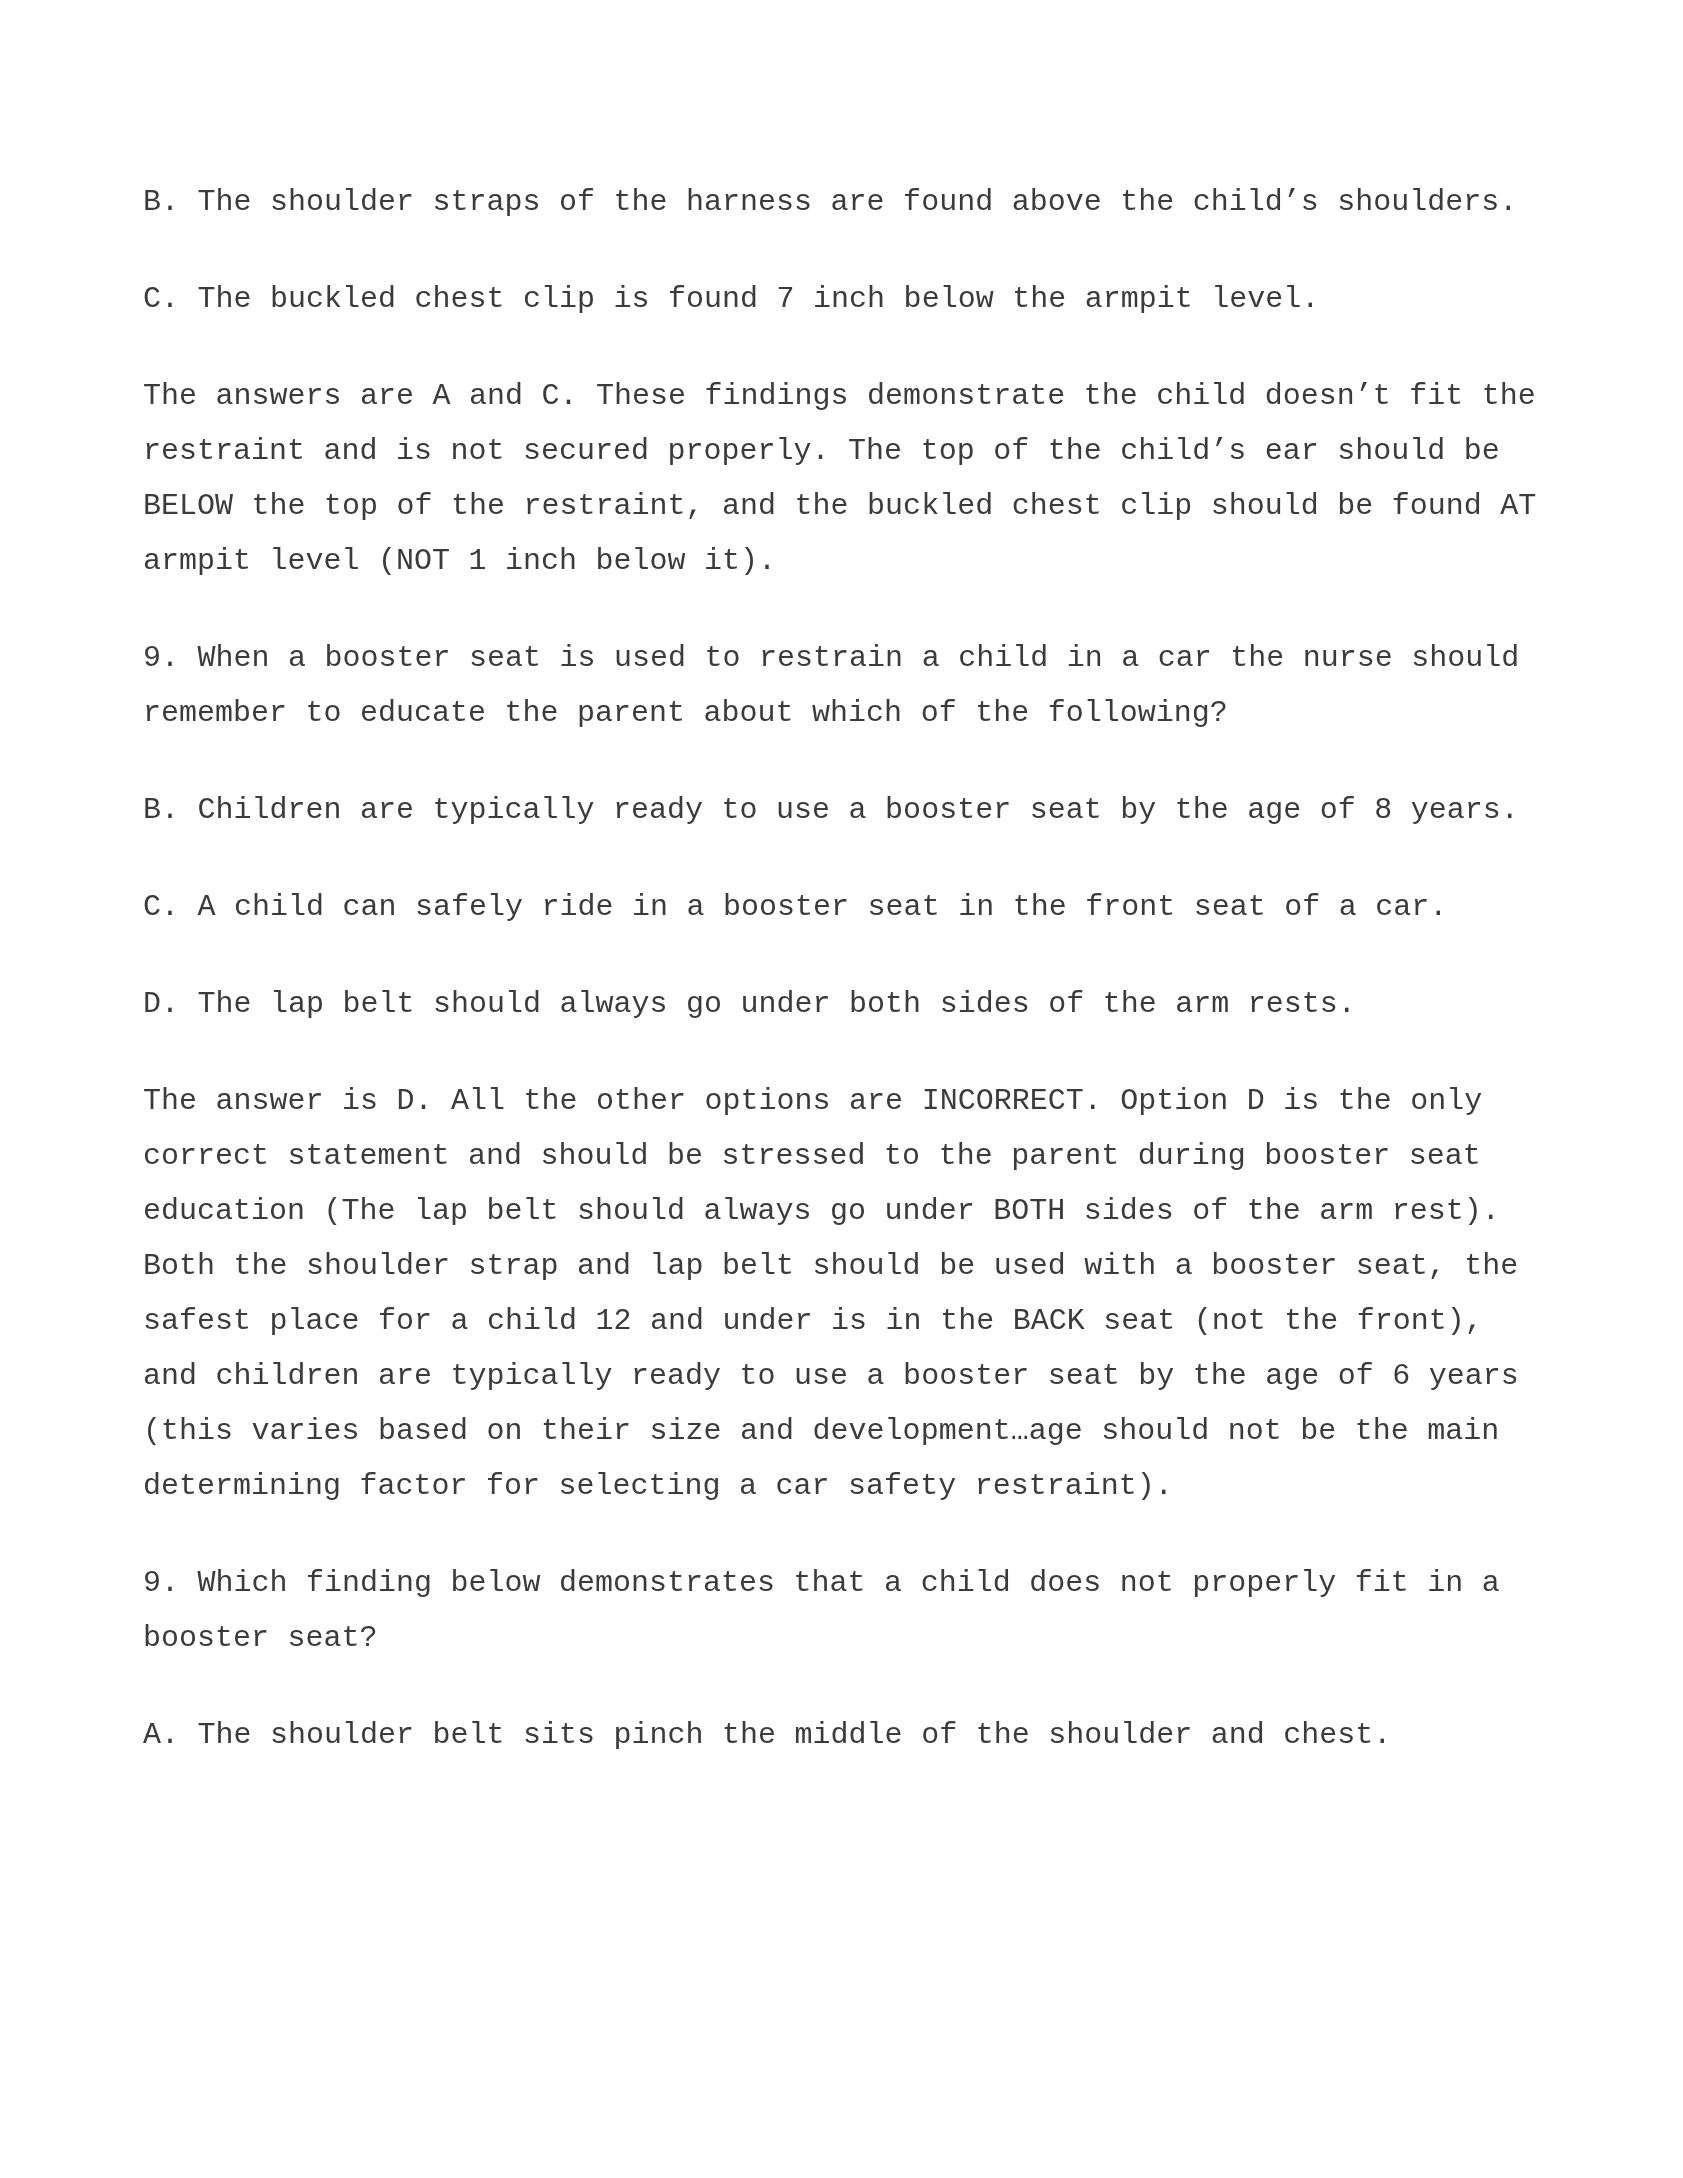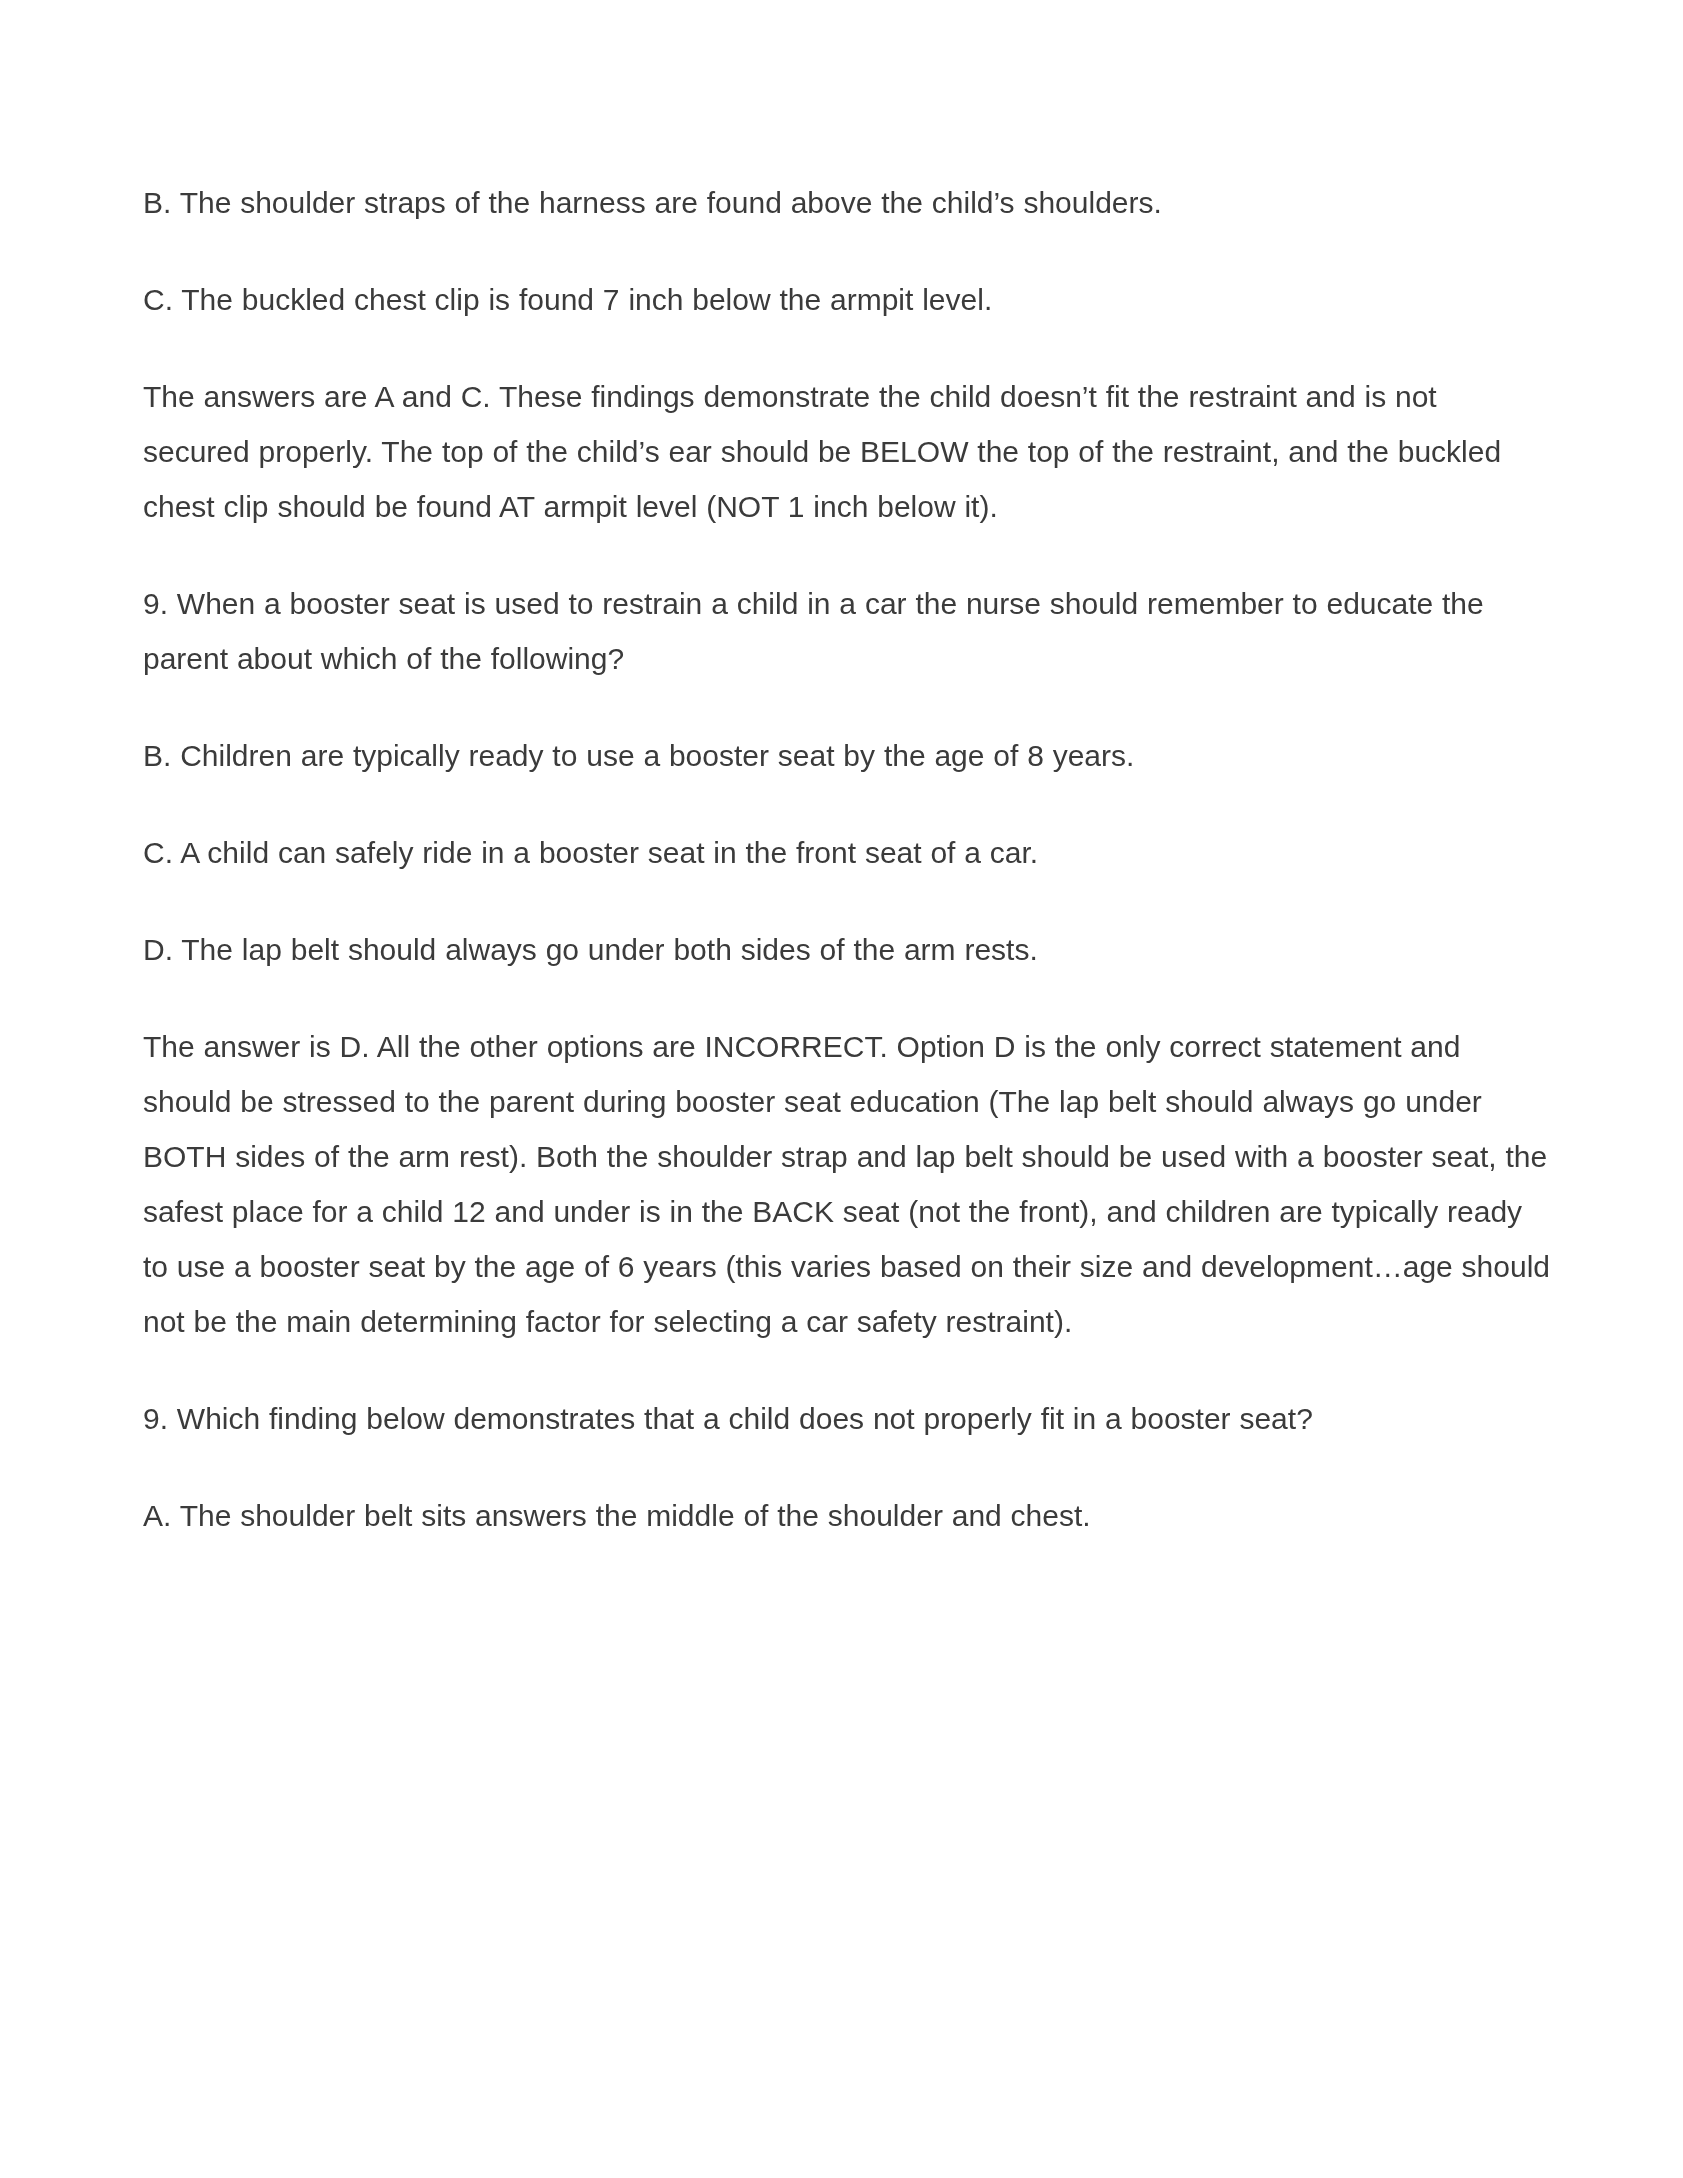--- a/index.html
+++ b/index.html
@@ -16,21 +16,21 @@
     width: 1683px;
     height: 2178px;
     background: #ffffff;
     padding: 175px 135px 0 143px;
     overflow: hidden;
   }
   .doc-body {
     width: 1408px;
   }
   .doc-par {
-    font-family: Liberation Sans, sans-serif;
+    font-family: Liberation Mono, monospace;
     font-size: 30px;
     line-height: 55px;
     color: #3b3b3b;
     margin: 0 0 42px 0;
     text-align: left;
     word-spacing: 0.5px;
   }
 </style>
 </head>
 <body>
@@ -39,16 +39,16 @@
   <div class="doc-body">
     <p class="doc-par">B. The shoulder straps of the harness are found above the child’s shoulders.</p>
     <p class="doc-par">C. The buckled chest clip is found 7 inch below the armpit level.</p>
     <p class="doc-par">The answers are A and C. These findings demonstrate the child doesn’t fit the restraint and is not secured properly. The top of the child’s ear should be BELOW the top of the restraint, and the buckled chest clip should be found AT armpit level (NOT 1 inch below it).</p>
     <p class="doc-par">9. When a booster seat is used to restrain a child in a car the nurse should remember to educate the parent about which of the following?</p>
     <p class="doc-par">B. Children are typically ready to use a booster seat by the age of 8 years.</p>
     <p class="doc-par">C. A child can safely ride in a booster seat in the front seat of a car.</p>
     <p class="doc-par">D. The lap belt should always go under both sides of the arm rests.</p>
     <p class="doc-par">The answer is D. All the other options are INCORRECT. Option D is the only correct statement and should be stressed to the parent during booster seat education (The lap belt should always go under BOTH sides of the arm rest). Both the shoulder strap and lap belt should be used with a booster seat, the safest place for a child 12 and under is in the BACK seat (not the front), and children are typically ready to use a booster seat by the age of 6 years (this varies based on their size and development…age should not be the main determining factor for selecting a car safety restraint).</p>
     <p class="doc-par">9. Which finding below demonstrates that a child does not properly fit in a booster seat?</p>
-    <p class="doc-par">A. The shoulder belt sits answers the middle of the shoulder and chest.</p>
+    <p class="doc-par">A. The shoulder belt sits pinch the middle of the shoulder and chest.</p>
   </div>
 </div>
 
 
 </body></html>

